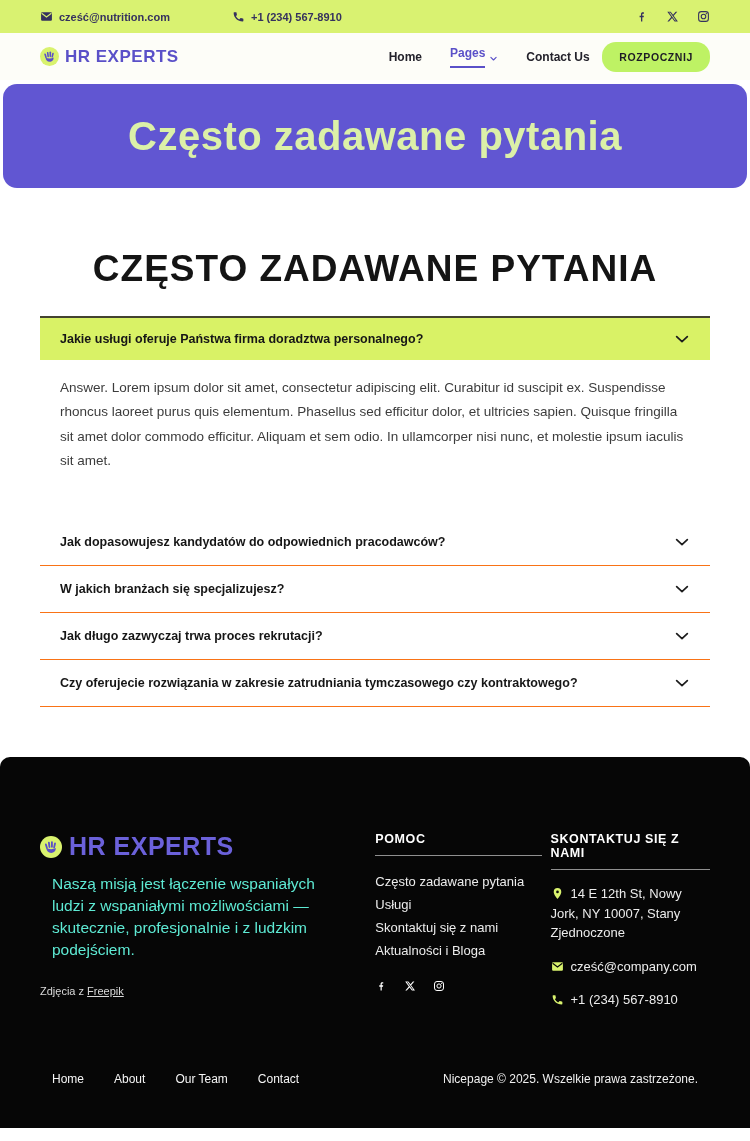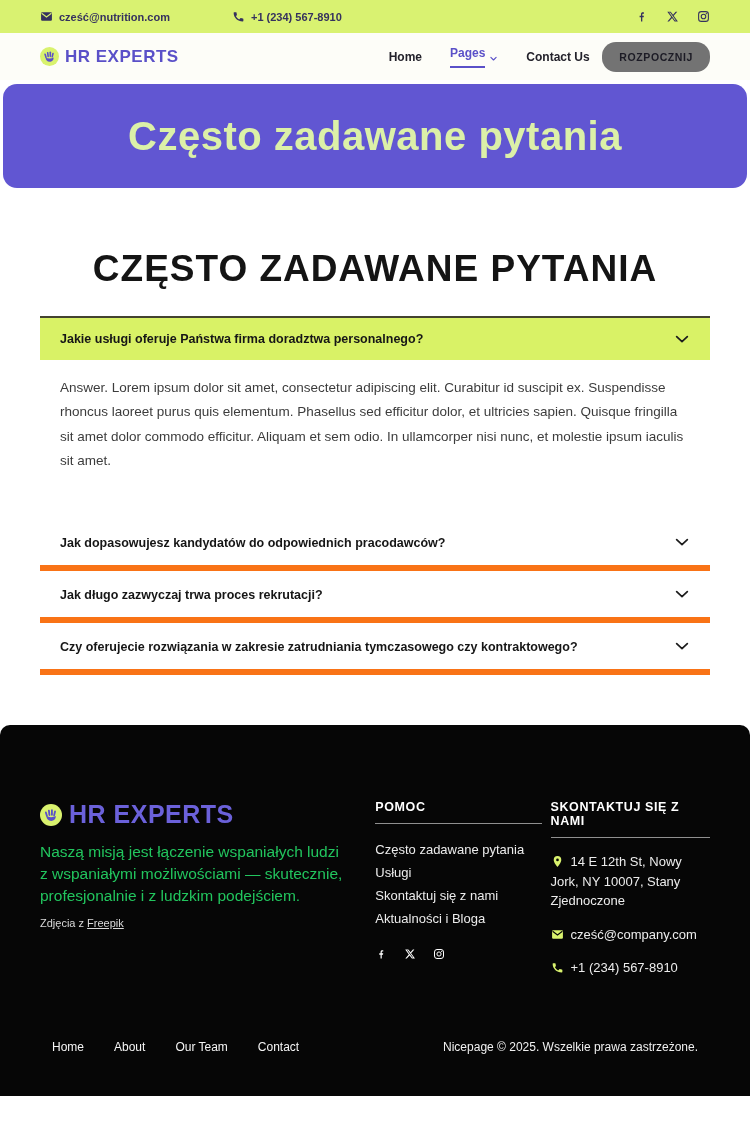--- a/index.html
+++ b/index.html
@@ -17,51 +17,51 @@
   
   .header { height:47px; display:flex; align-items:center; padding:0 40px; background:#fdfdf8; }
   .brand { display:flex; align-items:center; gap:6px; cursor:pointer; }
   .brand-icon { width:19px; height:19px; }
   .brand-name { font-size:17px; font-weight:600; letter-spacing:.5px; color:#5a50c8; }
   .nav { display:flex; align-items:center; gap:28px; margin-left:210px; }
   .nav-link { font-size:12px; font-weight:600; color:#23222b; cursor:pointer; display:flex; align-items:center; gap:4px; }
   .nav-link.active .nav-word { color:#5a50c8; border-bottom:2px solid #5a50c8; padding-bottom:6px; }
   .nav-link.active { color:#5a50c8; }
   .nav-caret { width:9px; height:9px; }
-  .cta-btn { margin-left:auto; background:#737373; border:none; border-radius:14px; padding:9px 17px;
+  .cta-btn { margin-left:auto; background:#bef264; border:none; border-radius:14px; padding:9px 17px;
              font-family:inherit; font-size:10.5px; font-weight:bold; letter-spacing:.6px; color:#1c1b25; cursor:pointer; }
 
   
   .hero { margin:4px 3px 0; height:104px; background:#6156d2; border-radius:14px;
           display:flex; align-items:center; justify-content:center; }
   .hero-title { color:#dcf0a8; font-size:40px; font-weight:700; letter-spacing:.5px; }
 
   
   .main { padding:0 40px; }
   .faq-heading { margin-top:60px; text-align:center; font-size:37px; font-weight:800; letter-spacing:1px; color:#141414; }
   .accordion { margin-top:26px; }
   .faq-open-head { background:#d9f266; border-top:2px solid #43432f; display:flex; align-items:center;
                    justify-content:space-between; padding:13px 20px; cursor:pointer;text-align:center; }
   .q-text { font-size:12.5px; font-weight:bold; color:#161616; }
   .chev { width:16px; height:16px; color:#1d1d1d; flex:none; }
   .faq-answer { padding:16px 20px 20px; font-size:13.5px; line-height:1.8; color:#3c3c3c; }
   .faq-collapsed { margin-top:26px; }
-  .faq-row { display:flex; align-items:flex-end; justify-content:space-between; padding:15px 20px;
-             border-bottom:6px solid #f97316; cursor:pointer; }
+  .faq-row { display:flex; align-items:center; justify-content:space-between; padding:15px 20px;
+             border-bottom:1px solid #f97316; cursor:pointer; }
 
   
   .footer { margin-top:50px; background:#060606; border-radius:10px 10px 0 0; min-height:371px;
             padding:75px 40px 0; color:#eee; }
   .footer-cols { display:flex; }
   .f-col1 { width:322px; }
   .f-brand { display:flex; align-items:center; gap:7px; cursor:pointer; }
   .f-brand-icon { width:22px; height:22px; }
   .f-brand-name { font-size:25px; font-weight:600; letter-spacing:.5px; color:#6b61da; }
-  .f-mission { margin-top:12px; font-size:15.5px; line-height:1.42; color:#22c55e; }
-  .f-credits { margin-top:10px; font-size:11px; color:#d9d9d9; }
+  .f-mission { margin-top:12px; font-size:15.5px; line-height:1.42; color:#5eead4;margin-left:12px; }
+  .f-credits { margin-top:24px; font-size:11px; color:#d9d9d9; }
   .f-credits a { color:#d9d9d9; text-decoration:underline; cursor:pointer; }
   .f-col2 { width:173px; margin-left:26px; }
   .f-col-title { font-size:12.5px; font-weight:600; letter-spacing:.6px; color:#fff;
                  padding-bottom:9px; border-bottom:1px solid #8f8f8f; }
   .f-links { list-style:none; margin-top:14px; }
   .f-links li { font-size:13px; color:#ececec; padding:4px 0; cursor:pointer; }
   .f-social { margin-top:18px; display:flex; gap:17px; }
   .f-social .soc-ic { color:#fff; width:12px; height:12px; }
   .f-col3 { width:166px; margin-left:9px; }
   .f-contact-item { margin-top:14px; font-size:13px; line-height:1.5; color:#ececec; }
@@ -169,20 +169,28 @@
     <div class="faq-collapsed">
       <div class="faq-row">
         <span class="q-text">Jak dopasowujesz kandydatów do odpowiednich pracodawców?</span>
         <span class="chev">
           <svg viewBox="0 0 24 24">
               <path d="M4 8.5l8 7.5 8-7.5" fill="none" stroke="currentColor" stroke-width="2.6" stroke-linecap="round" stroke-linejoin="round"></path>
             </svg>
         </span>
       </div>
       <div class="faq-row">
+        <span class="q-text">W jakich branżach się specjalizujesz?</span>
+        <span class="chev">
+          <svg viewBox="0 0 24 24">
+              <path d="M4 8.5l8 7.5 8-7.5" fill="none" stroke="currentColor" stroke-width="2.6" stroke-linecap="round" stroke-linejoin="round"></path>
+            </svg>
+        </span>
+      </div>
+      <div class="faq-row">
         <span class="q-text">Jak długo zazwyczaj trwa proces rekrutacji?</span>
         <span class="chev">
           <svg viewBox="0 0 24 24">
               <path d="M4 8.5l8 7.5 8-7.5" fill="none" stroke="currentColor" stroke-width="2.6" stroke-linecap="round" stroke-linejoin="round"></path>
             </svg>
         </span>
       </div>
       <div class="faq-row">
         <span class="q-text">Czy oferujecie rozwiązania w zakresie zatrudniania tymczasowego czy kontraktowego?</span>
         <span class="chev">

